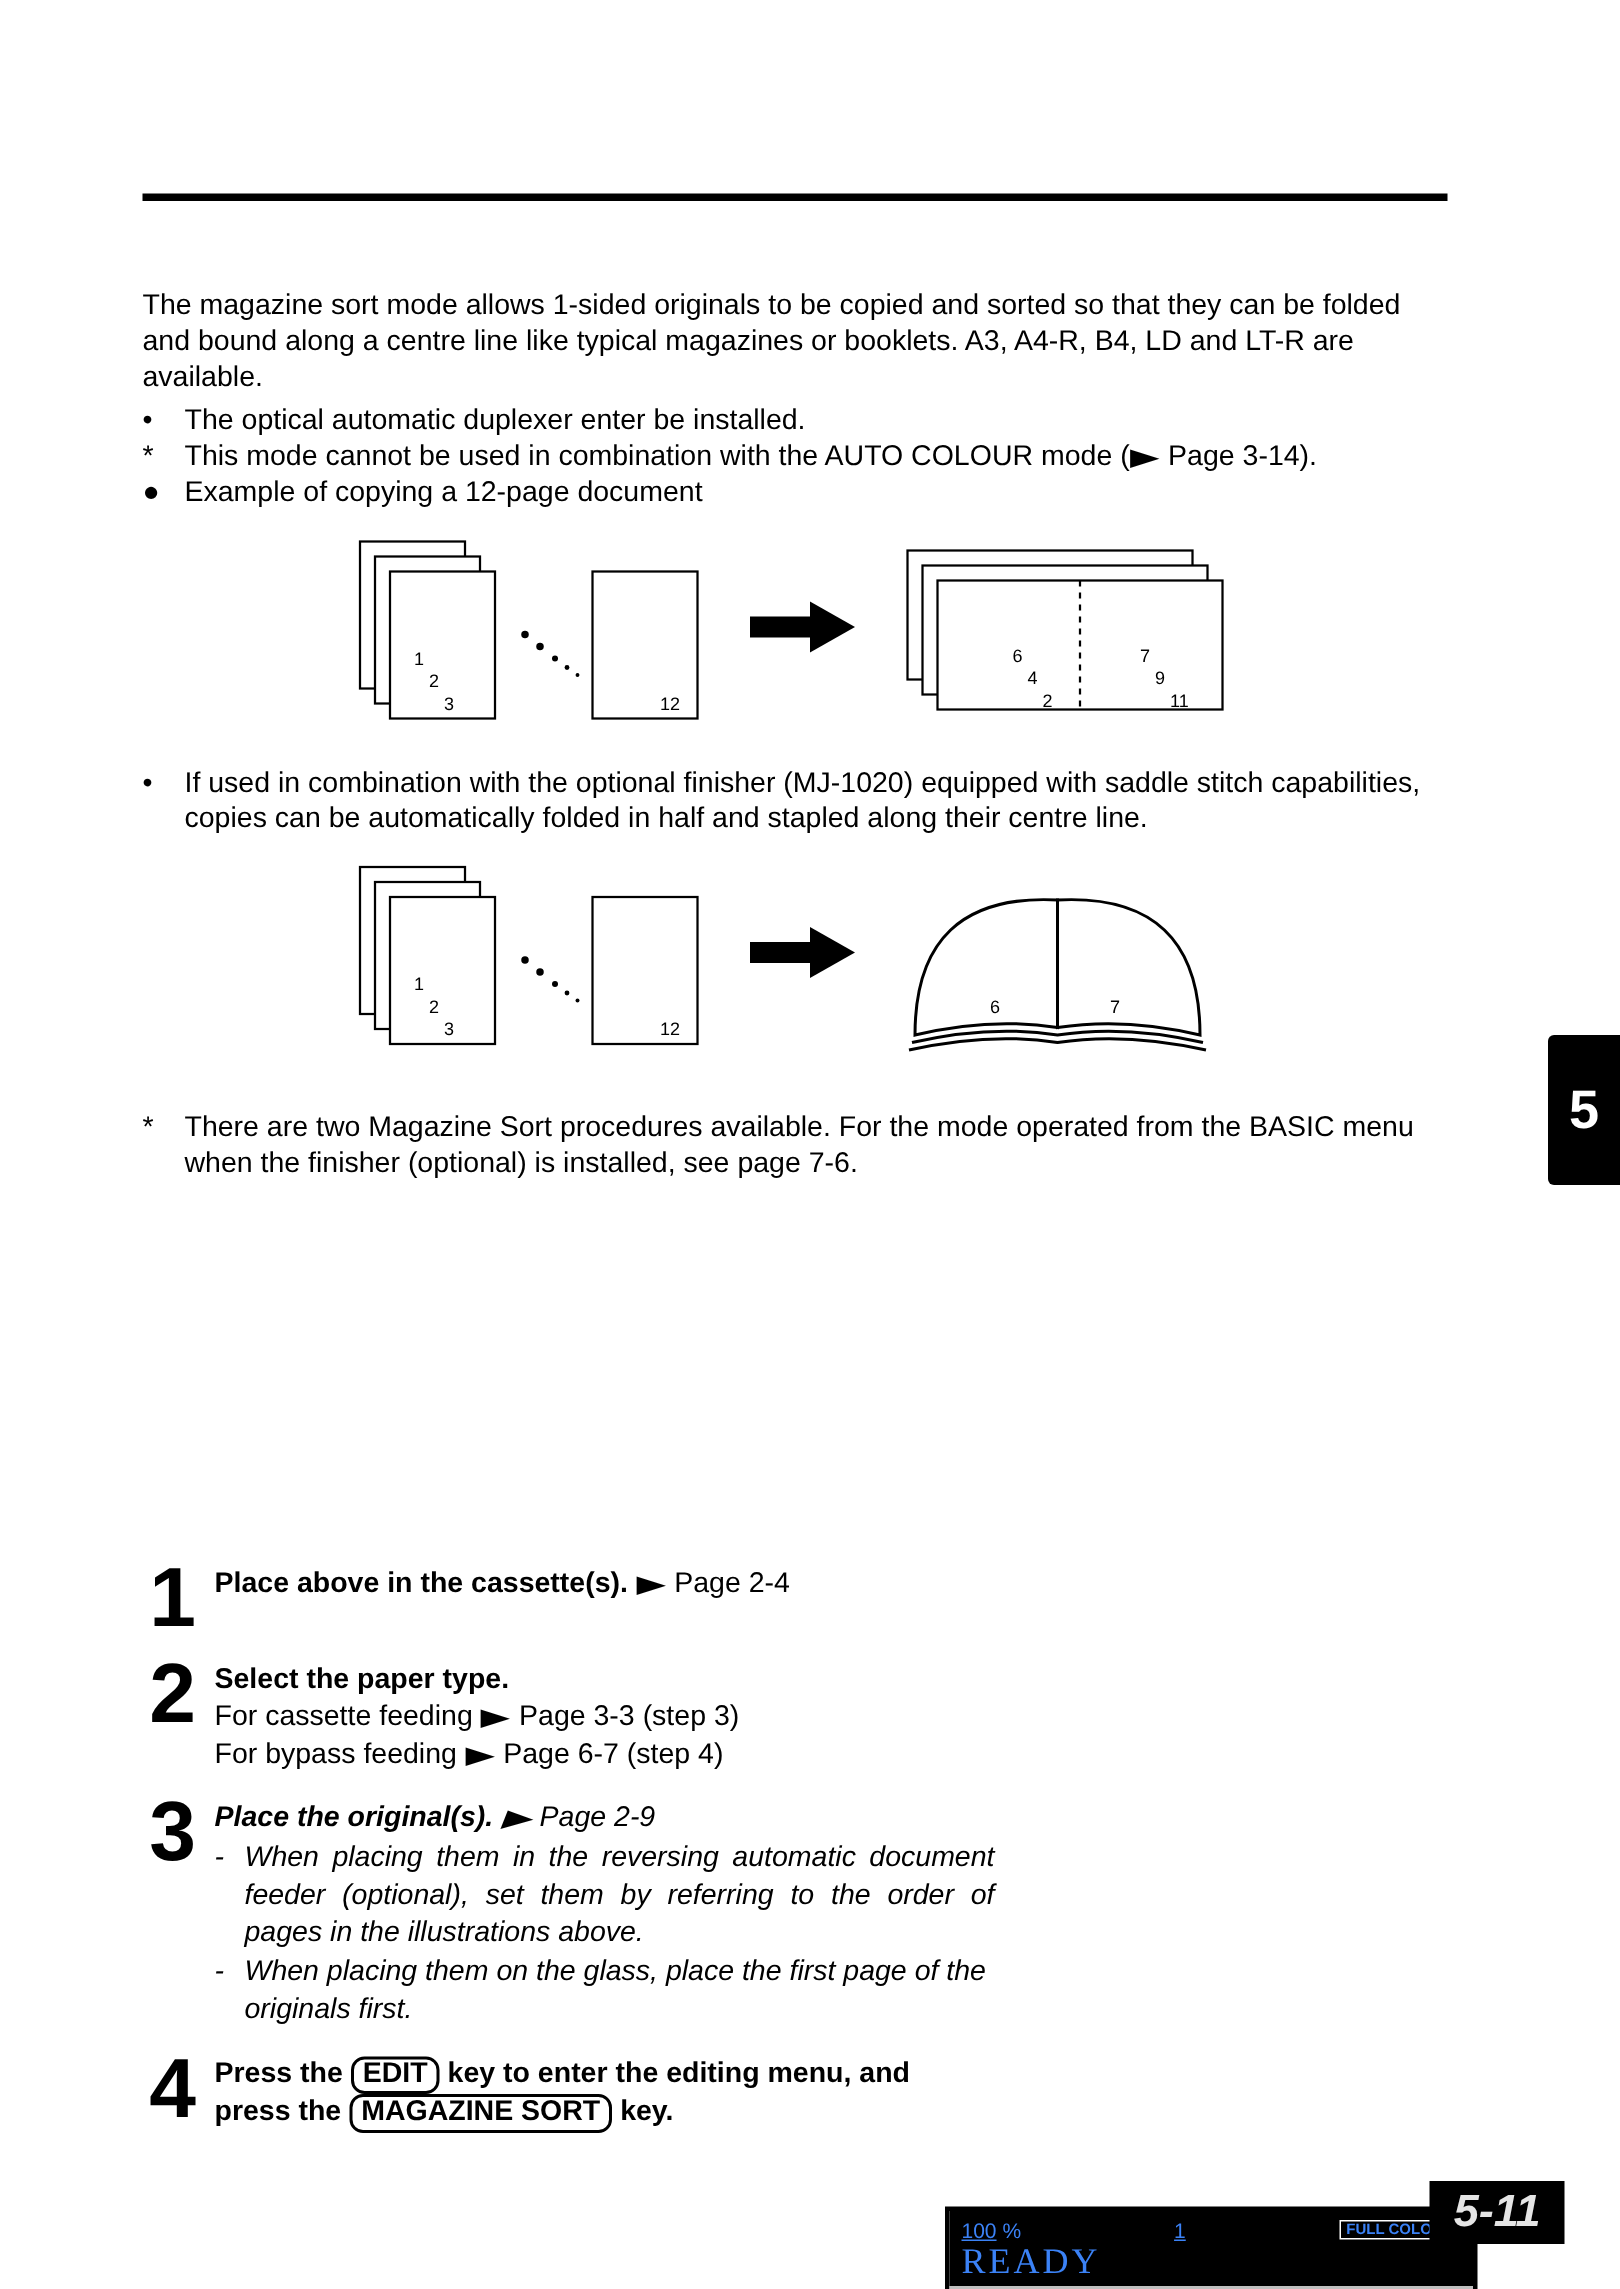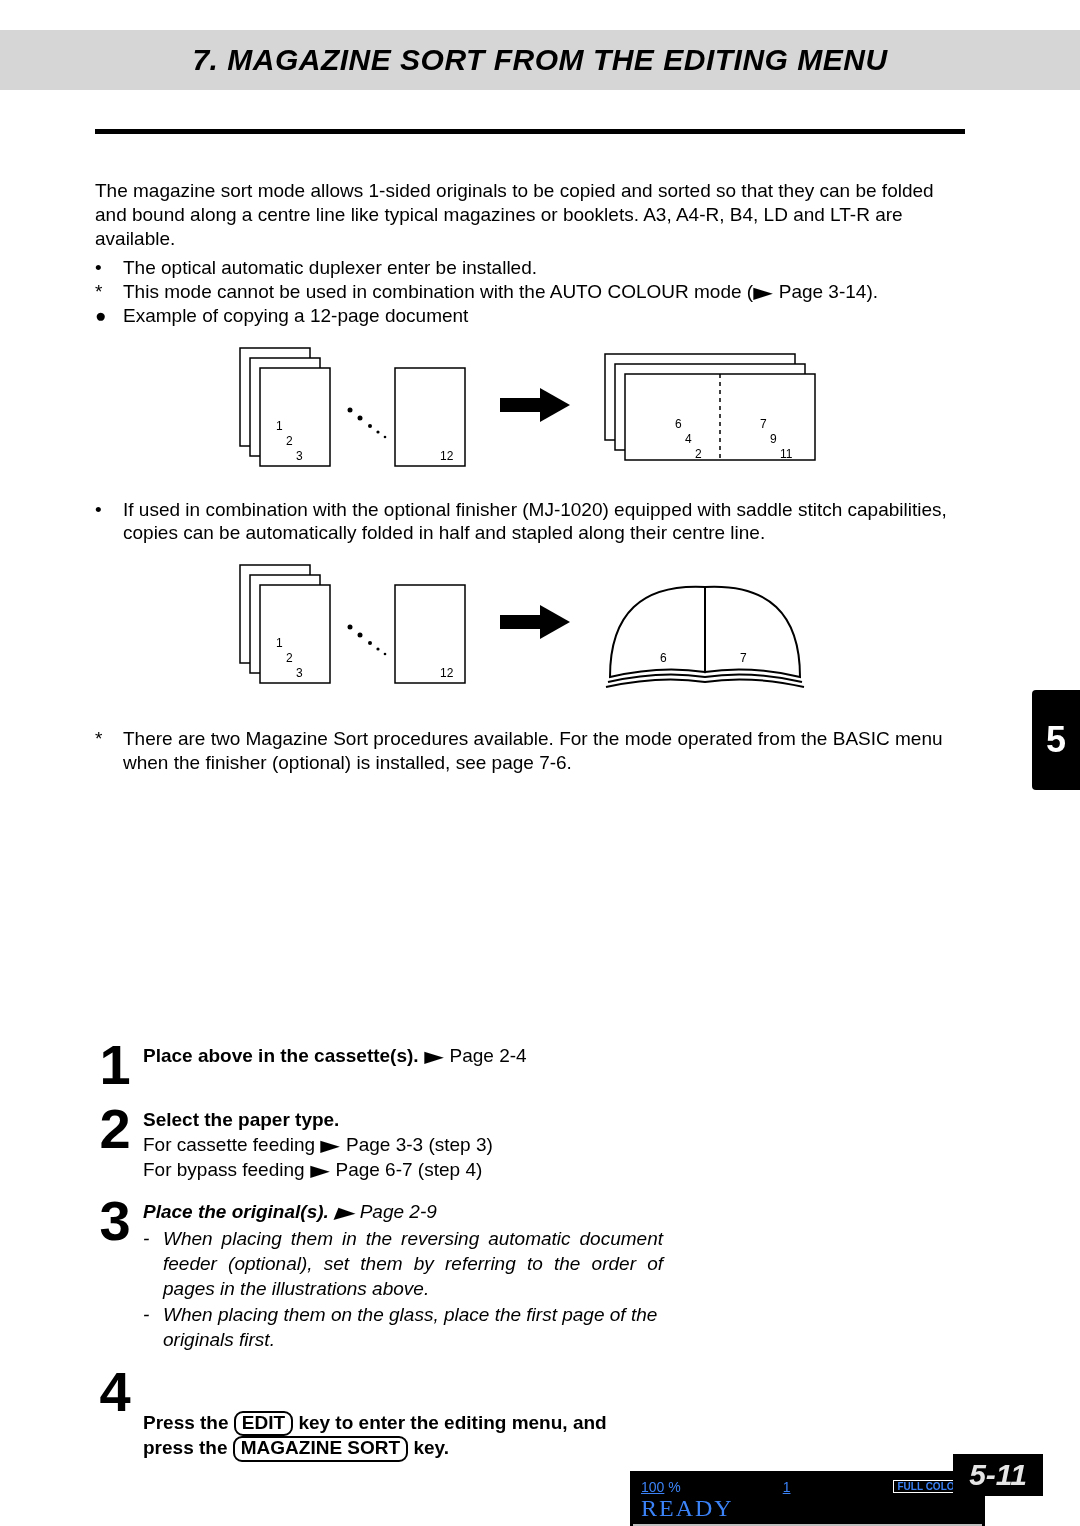--- a/index.html
+++ b/index.html
@@ -174,28 +174,25 @@
     font-style: italic;
     font-weight: 900;
     padding: 4px 16px;
   }
 </style>
 </head>
 <body>
 
 <div class="page">
 
-  <div class="title-bar">
-    <h1>7. MAGAZINE SORT FROM THE EDITING MENU</h1>
-  </div>
 
   <div class="rule"></div>
 
   <div class="content">
-    <p style="margin:4px 0 6px 0;">The magazine sort mode allows 1-sided originals to be copied and sorted so that they can be folded and bound along a centre line like typical magazines or booklets.  A3, A4-R, B4, LD and LT-R are available.</p>
+    <p style="margin:17px 0 6px 0;">The magazine sort mode allows 1-sided originals to be copied and sorted so that they can be folded and bound along a centre line like typical magazines or booklets.  A3, A4-R, B4, LD and LT-R are available.</p>
 
     <p class="bullet-line">
       <span class="mark">•</span>
       <span>The optical automatic duplexer enter be installed.</span>
     </p>
     <p class="bullet-line">
       <span class="mark">*</span>
       <span>
         <span>This mode cannot be used in combination with the AUTO COLOUR mode (</span><span class="ptr">▶</span><span> Page 3-14).</span>
       </span>
@@ -325,21 +322,21 @@
         </div>
         <div class="sub">
           <span class="dash">-</span>
           <span>When placing them on the glass, place the first page of the originals first.</span>
         </div>
       </div>
     </div>
 
     <div class="step">
       <div class="stepnum">4</div>
-      <div class="stepbody" style="max-width:480px;margin-top:40px;">
+      <div class="stepbody" style="max-width:480px;">
         <b>
           <span>Press the </span><span class="keycap">EDIT</span><span> key to enter the editing menu, and press the </span><span class="keycap">MAGAZINE SORT</span><span> key.</span>
         </b>
       </div>
     </div>
   </div>
 
   <div class="screen-panel">
     <div class="sp-top">
       <div class="sp-row1">

